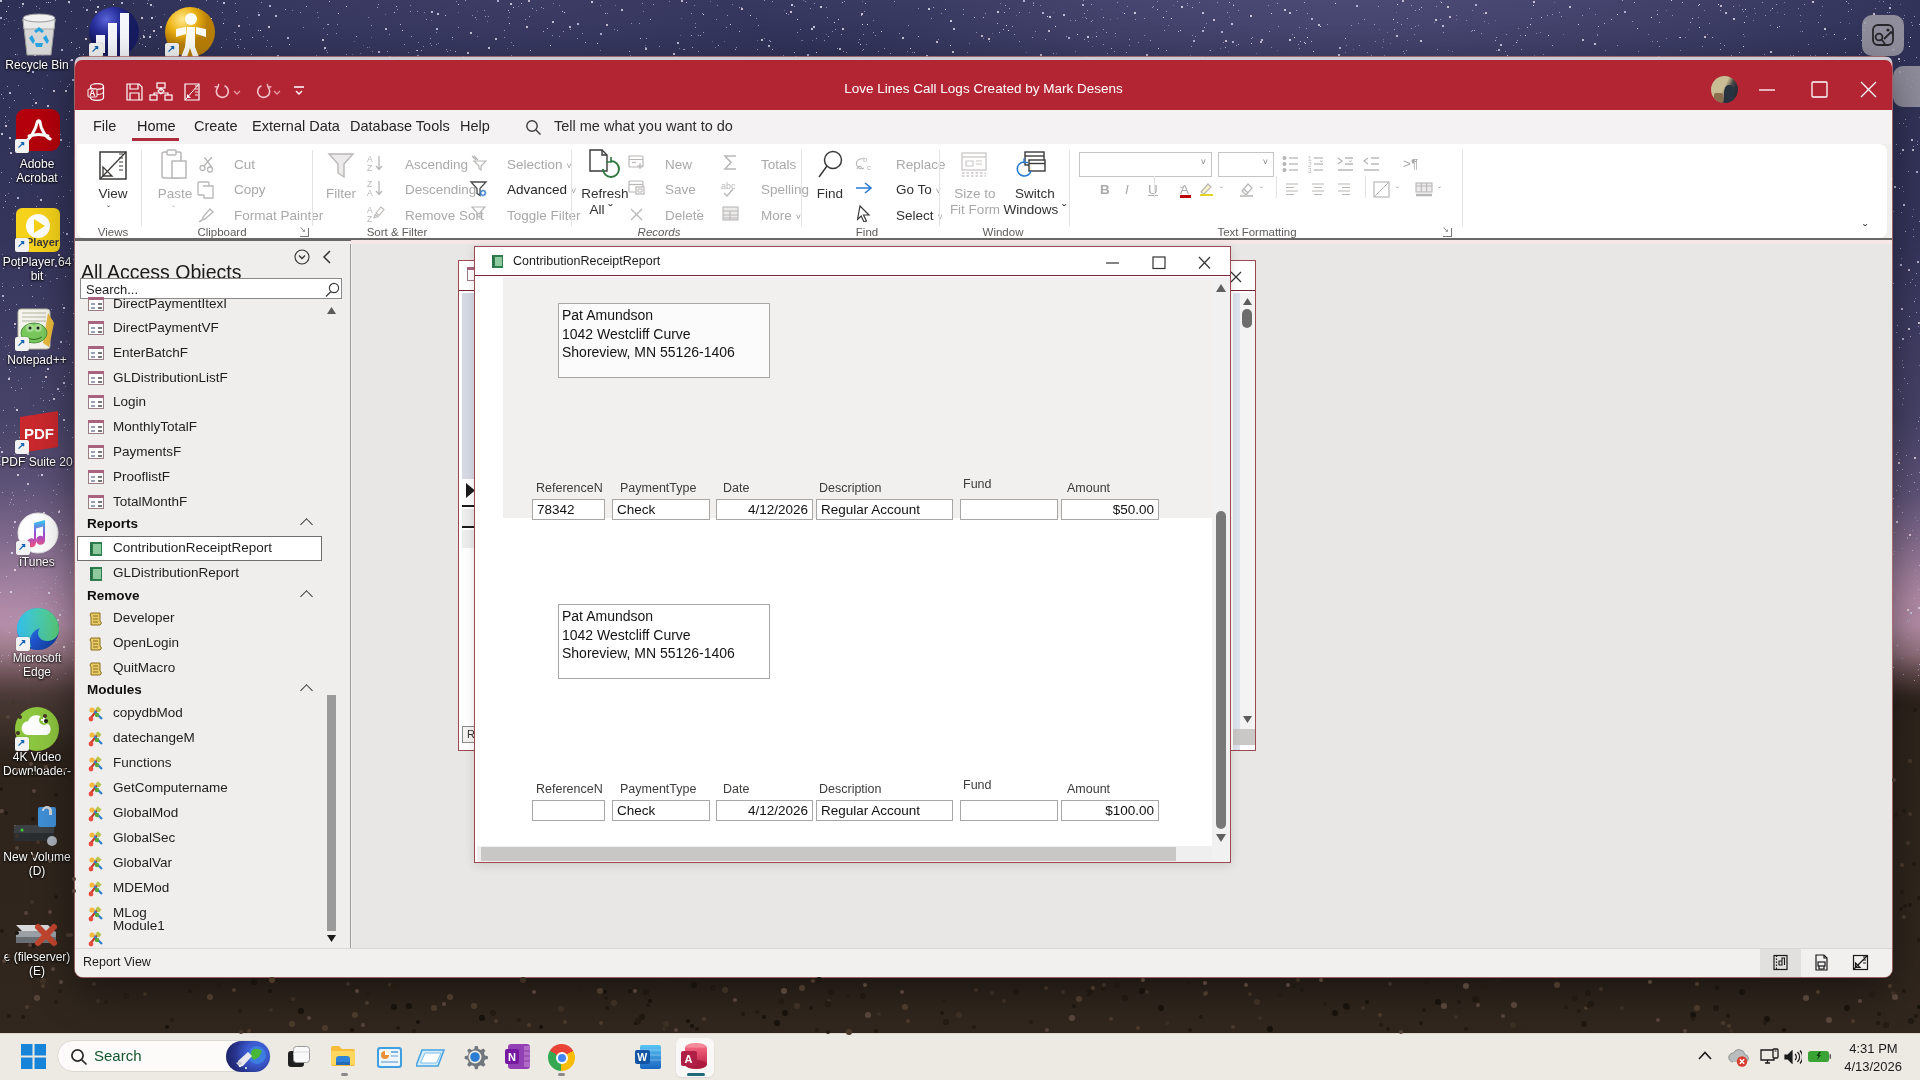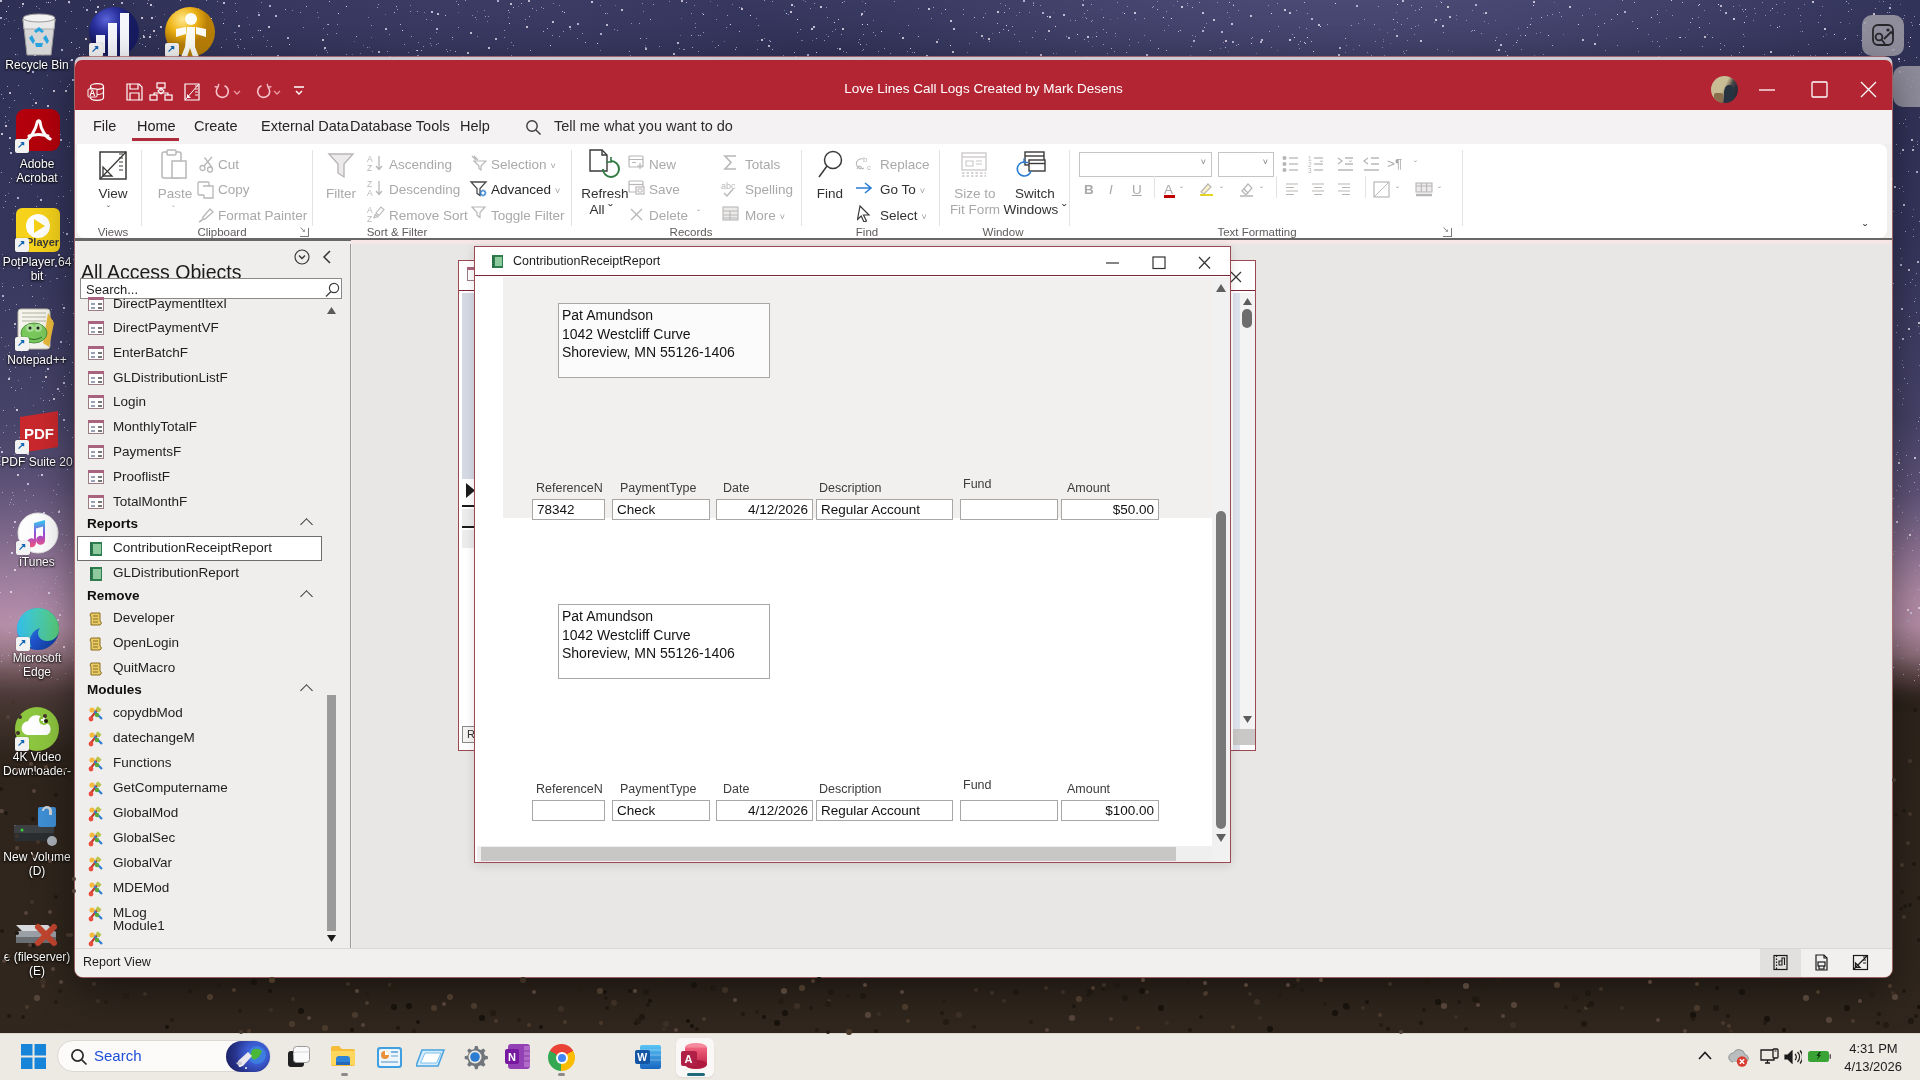--- a/index.html
+++ b/index.html
@@ -204,21 +204,21 @@
 #awin { position:absolute; left:75px; top:57px; width:1817px; height:920px; border-radius:8px; box-shadow:0 0 0 1px rgba(175,110,110,.85), 0 14px 40px rgba(0,0,0,.45); background:#f1efee; }
 #tbar { position:absolute; left:0; top:3px; width:1817px; height:50px; background:#b32533; border-radius:7px 7px 0 0; }
 #tbartop { position:absolute; left:0; top:0; width:1817px; height:5px; background:#cdccd4; border-radius:8px 8px 0 0; }
 .qat { position:absolute; top:21px; }
 #mbar { position:absolute; left:0; top:53px; width:1817px; height:34px; background:#f4f2f3; }
 .mi { position:absolute; top:8px; font-size:14.5px; color:#262626; white-space:nowrap; }
 #ribbon { position:absolute; left:2px; top:87px; width:1810px; height:94px; background:#fff; border-radius:0 8px 8px 8px; }
 .rsep { position:absolute; top:6px; width:1px; height:76px; background:#e4e2e2; }
 .big { position:absolute; text-align:center; font-size:13.5px; color:#a9a9a9; line-height:15px; }
 .bigd { color:#323130; }
-.srow { position:absolute; font-size:13.5px; color:#a9a9a9; white-space:nowrap; }
+.srow { position:absolute; font-size:13.5px; color:#a9a9a9; white-space:nowrap;margin-left:16px; }
 .srowd { color:#323130; }
 .glab { position:absolute; top:82px; font-size:11.5px; color:#5f5b5b; text-align:center; white-space:nowrap; }
 .chev:after { content:"\02C5"; font-size:9px; color:#9a9a9a; margin-left:4px; }
 .combo { position:absolute; height:25px; background:#fff; border:1px solid #c6c4c4; }
 .combo:after { content:"\02C5"; position:absolute; right:5px; top:4px; font-size:9px; color:#777; }
 svg.ric { position:absolute; }
 #ribline { position:absolute; left:0px; top:181px; width:1817px; height:3px; background:#6a6867; }
 #pinkline { position:absolute; left:276px; top:183px; width:1541px; height:5px; background:#f7e6e6; }
 </style>
 <div id="awin">
@@ -267,21 +267,21 @@
       <path d="M4 10 h16"></path>
       <rect x="57" y="2" width="15" height="15" rx="1"></rect>
       <path d="M106 2 L121 17 M121 2 L106 17"></path>
     </svg>
   </div>
   <div id="mbar">
     <div class="mi" style="left:18px;">File</div>
     <div class="mi" style="left:62px;color:#1b1b1b;">Home</div>
     <div class="abs" style="left:57px;top:28px;width:47px;height:3px;background:#ae2b3e;"></div>
     <div class="mi" style="left:119px;">Create</div>
-    <div class="mi" style="left:177px;margin-left:9px;">External Data</div>
+    <div class="mi" style="left:177px;">External Data</div>
     <div class="mi" style="left:275px;">Database Tools</div>
     <div class="mi" style="left:385px;">Help</div>
     <svg class="abs" style="left:450px;top:9px" width="17" height="17" viewBox="0 0 17 17" fill="none" stroke="#3b3b3b" stroke-width="1.4">
         <circle cx="7" cy="7" r="5.2"></circle>
         <path d="M11 11 L15.5 15.5"></path>
       </svg>
     <div class="mi" style="left:479px;color:#2c2c2c;">Tell me what you want to do</div>
   </div>
   <div id="ribbon">
 
@@ -367,21 +367,21 @@
     <div class="rsep" style="left:494px"></div>
 
     <svg class="ric" style="left:510px;top:5px" width="34" height="32" viewBox="0 0 34 32" fill="none">
       <path d="M3 1 h12 l5 5 v16 h-17 z" stroke="#3b3a39" stroke-width="1.4" fill="#fff"></path>
       <path d="M15 1 v5 h5" stroke="#3b3a39" stroke-width="1.4" fill="none"></path>
       <path d="M24 12 a8 8 0 1 1 -8 8" stroke="#317a44" stroke-width="2" fill="none"></path>
       <path d="M24 8 v5 h-5" stroke="#317a44" stroke-width="1.6" fill="none"></path>
     </svg>
     <div class="big bigd" style="left:498px;top:42px;width:60px;">Refresh</div>
     <div class="big bigd" style="left:498px;top:58px;width:52px;">All ˇ</div>
-    <div class="glab" style="left:564px;width:100px;">Records</div>
+    <div class="glab" style="left:532px;width:100px;font-style:italic;">Records</div>
     <svg class="ric" style="left:551px;top:11px" width="18" height="16" viewBox="0 0 18 16" fill="none" stroke="#b9b7b6" stroke-width="1.2">
       <rect x="1" y="1" width="14" height="11" rx="1"></rect>
         <path d="M1 4.5 h14 M4 7.5 h4"></path>
         <path d="M12 8 v6 M9 11 h6"></path>
     </svg>
     <div class="srow" style="left:572px;top:13px;">New</div>
     <svg class="ric" style="left:551px;top:36px" width="18" height="16" viewBox="0 0 18 16" fill="none" stroke="#b9b7b6" stroke-width="1.2">
       <rect x="1" y="1" width="14" height="11" rx="1"></rect>
         <path d="M1 4.5 h14"></path>
         <rect x="8" y="7" width="8" height="7" fill="#fff"></rect>
@@ -833,21 +833,21 @@
       <rect x="13.5" y="0" width="11.5" height="11.5" fill="#1684d9"></rect>
     <rect x="0" y="13.5" width="11.5" height="11.5" fill="#1684d9"></rect>
       <rect x="13.5" y="13.5" width="11.5" height="11.5" fill="#1684d9"></rect>
   </svg>
 
   <div class="abs" style="left:57px;top:1040px;width:214px;height:32px;background:#fcfbf9;border:1px solid #dcd9d3;border-radius:16px;">
     <svg class="abs" style="left:12px;top:7px" width="18" height="18" viewBox="0 0 18 18" fill="none" stroke="#2b2b2b" stroke-width="1.7">
         <circle cx="7.5" cy="7.5" r="5.6"></circle>
         <path d="M11.8 11.8 L16.5 16.5"></path>
       </svg>
-    <div class="abs" style="left:36px;top:6px;font-size:15px;color:#1d4ed8;">Search</div>
+    <div class="abs" style="left:36px;top:6px;font-size:15px;color:#14532d;">Search</div>
     <div class="abs" style="left:168px;top:0px;width:44px;height:31px;border-radius:16px;overflow:hidden;background:radial-gradient(circle at 70% 40%, #3b5bd0 0 30%, #28348e 60%, #171c55);">
       <circle></circle>
       <svg class="abs" style="left:0;top:0" width="44" height="31" viewBox="0 0 44 31">
         <circle cx="31" cy="14" r="9" fill="#3d7de0"></circle>
         <path d="M26 9 a9 9 0 0 1 10 1 l-3 6 -5 3 -4 -4 z" fill="#49b838"></path>
         <path d="M12 20 l10 -9 4 4 -9 10 -4 1 z" fill="#e8e8ee"></path>
         <path d="M10 22 l4 -2 2 2 -2 4 z" fill="#c8c8d4"></path>
         <circle cx="14" cy="25" r="1" fill="#fff"></circle>
           <circle cx="20" cy="27" r="1" fill="#fff"></circle>
       </svg>

